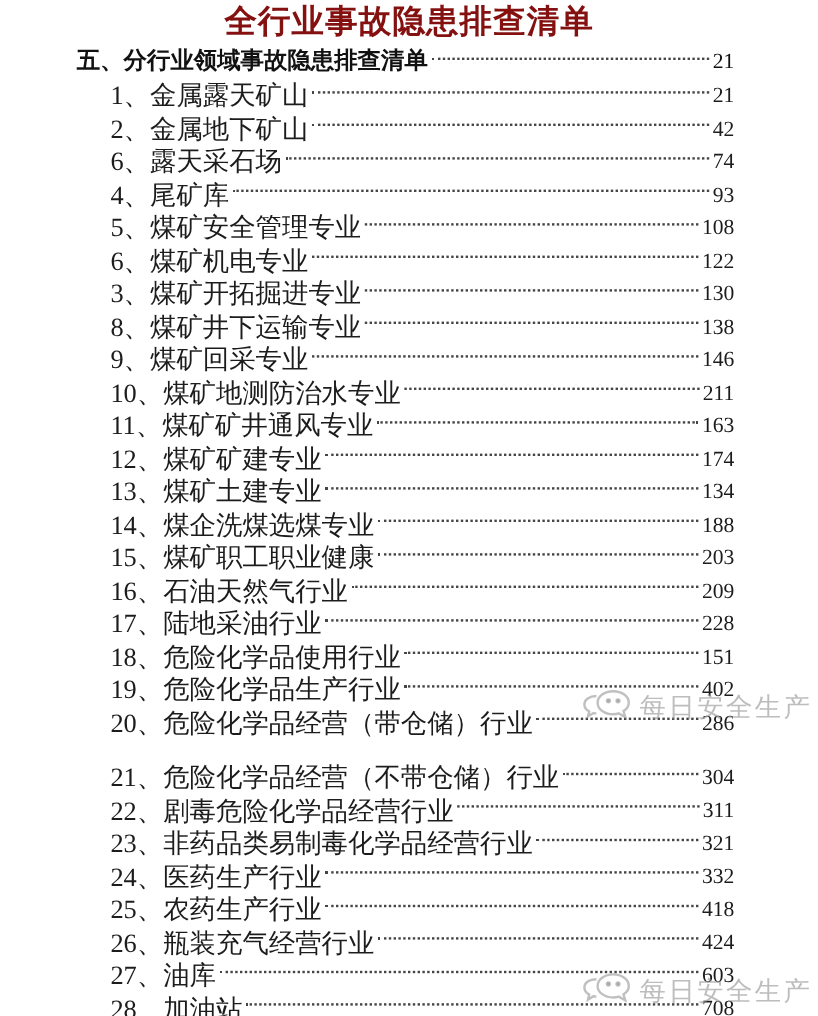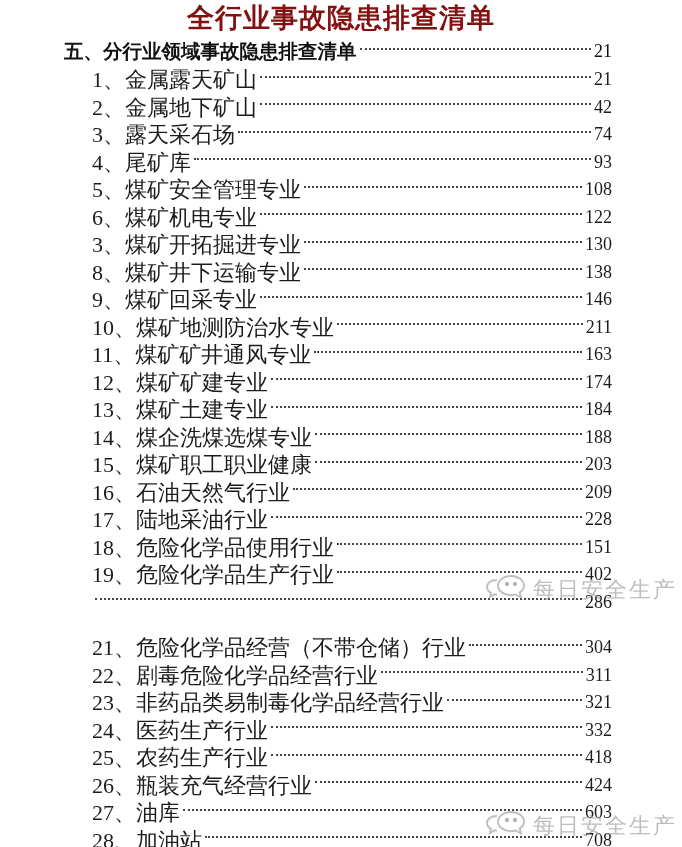--- a/index.html
+++ b/index.html
@@ -105,21 +105,21 @@
       <span class="label">1、金属露天矿山</span>
       <span class="dots"></span>
       <span class="pagenum">21</span>
     </div>
         <div class="row item-row">
       <span class="label">2、金属地下矿山</span>
       <span class="dots"></span>
       <span class="pagenum">42</span>
     </div>
         <div class="row item-row">
-      <span class="label">3、露天采石场</span>
+      <span class="label">6、露天采石场</span>
       <span class="dots"></span>
       <span class="pagenum">74</span>
     </div>
         <div class="row item-row">
       <span class="label">4、尾矿库</span>
       <span class="dots"></span>
       <span class="pagenum">93</span>
     </div>
         <div class="row item-row">
       <span class="label">5、煤矿安全管理专业</span>
@@ -157,21 +157,21 @@
       <span class="pagenum">163</span>
     </div>
         <div class="row item-row">
       <span class="label">12、煤矿矿建专业</span>
       <span class="dots"></span>
       <span class="pagenum">174</span>
     </div>
         <div class="row item-row">
       <span class="label">13、煤矿土建专业</span>
       <span class="dots"></span>
-      <span class="pagenum">184</span>
+      <span class="pagenum">134</span>
     </div>
         <div class="row item-row">
       <span class="label">14、煤企洗煤选煤专业</span>
       <span class="dots"></span>
       <span class="pagenum">188</span>
     </div>
         <div class="row item-row">
       <span class="label">15、煤矿职工职业健康</span>
       <span class="dots"></span>
       <span class="pagenum">203</span>
@@ -190,20 +190,21 @@
       <span class="label">18、危险化学品使用行业</span>
       <span class="dots"></span>
       <span class="pagenum">151</span>
     </div>
         <div class="row item-row">
       <span class="label">19、危险化学品生产行业</span>
       <span class="dots"></span>
       <span class="pagenum">402</span>
     </div>
         <div class="row item-row">
+      <span class="label">20、危险化学品经营（带仓储）行业</span>
       <span class="dots"></span>
       <span class="pagenum">286</span>
     </div>
         <div class="row item-row gap">
       <span class="label">21、危险化学品经营（不带仓储）行业</span>
       <span class="dots"></span>
       <span class="pagenum">304</span>
     </div>
         <div class="row item-row">
       <span class="label">22、剧毒危险化学品经营行业</span>

